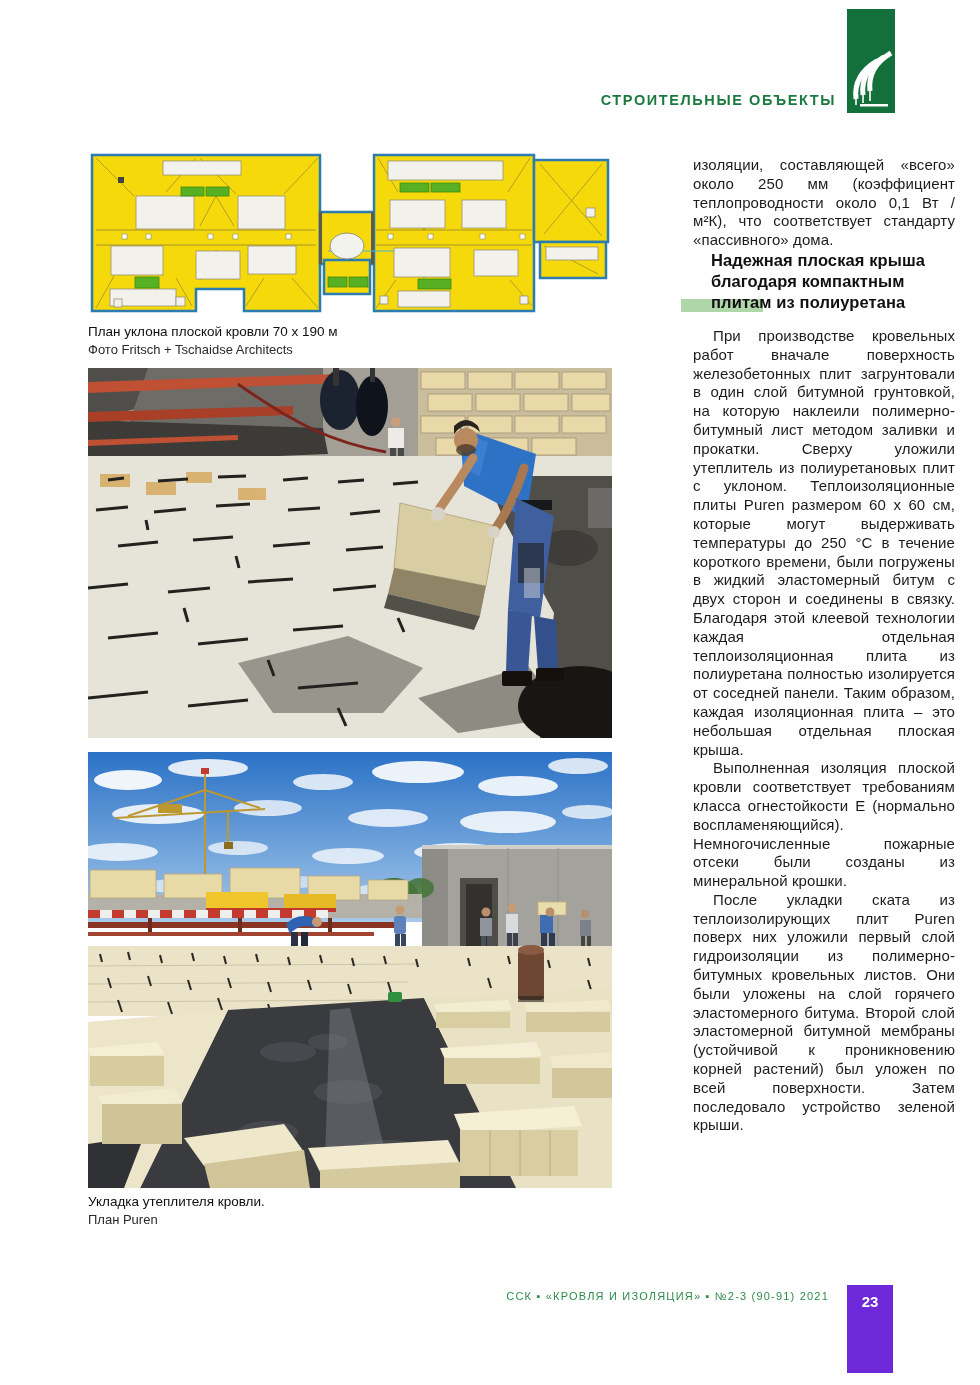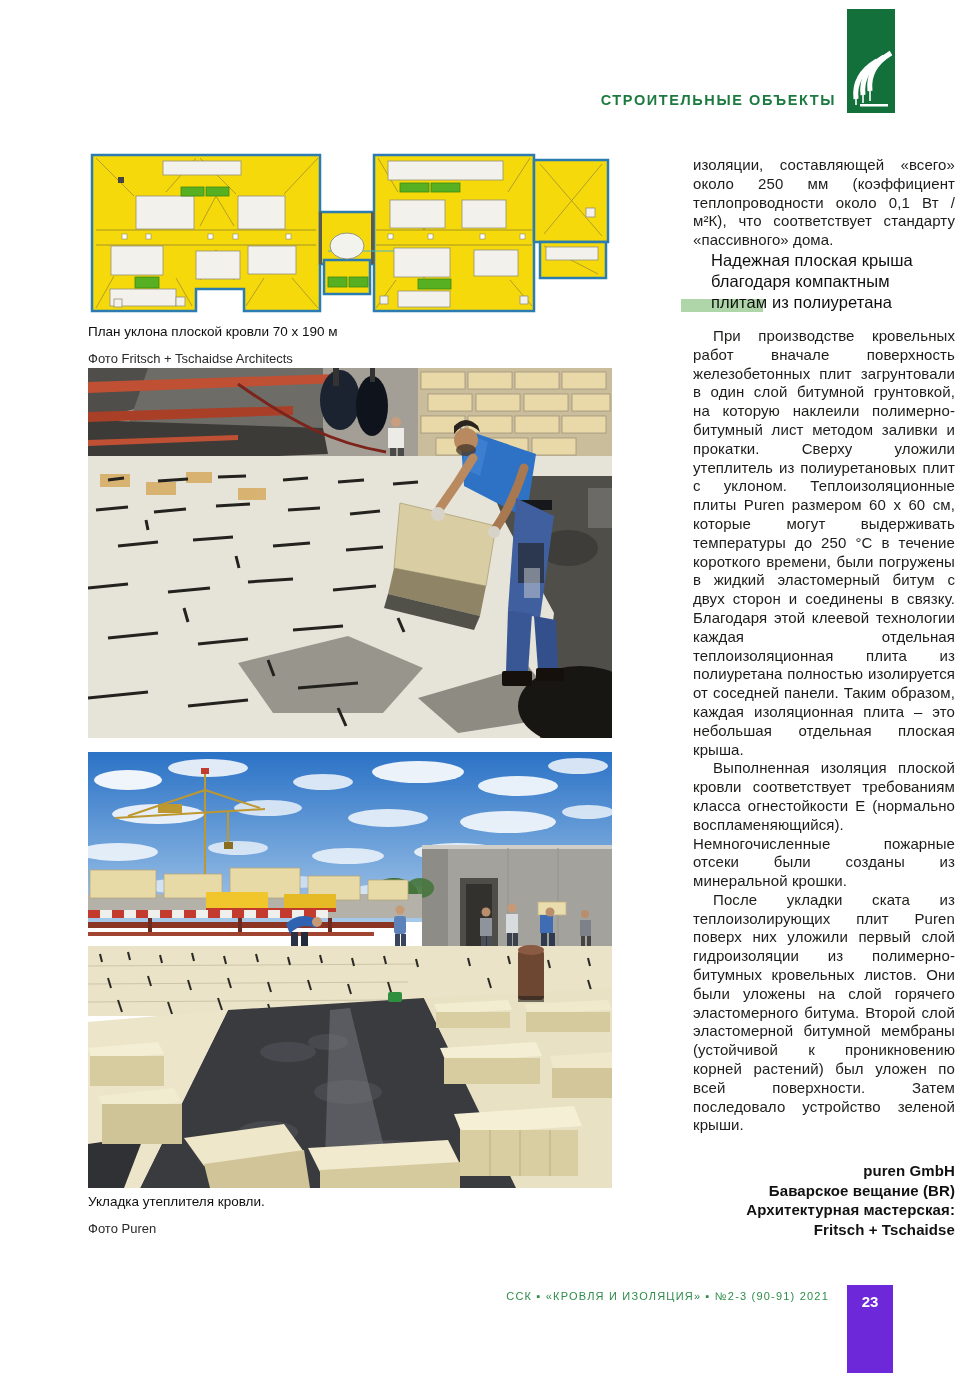--- a/index.html
+++ b/index.html
@@ -10,29 +10,29 @@
         letter-spacing:1.6px;color:#1c7a40;white-space:nowrap;}
   .logo-box{position:absolute;left:847px;top:9px;width:48px;height:104px;background:#14703a;}
   
   .plan{position:absolute;left:88px;top:150px;width:524px;height:168px;}
   .photo1{position:absolute;left:88px;top:368px;width:524px;height:370px;}
   .photo2{position:absolute;left:88px;top:752px;width:524px;height:436px;}
   .plan svg,.photo1 svg,.photo2 svg{display:block;width:100%;height:100%;}
   .cap1{position:absolute;left:88px;top:324px;width:524px;}
   .cap2{position:absolute;left:88px;top:1194px;width:524px;}
   .caption-title{font-size:13.5px;font-weight:400;color:#0f0f0f;}
-  .caption-credit{font-size:13px;color:#2a2a2a;margin-top:12px;}
+  .caption-credit{font-size:13px;color:#2a2a2a;margin-top:3px;}
   
   .article{position:absolute;left:645px;top:156px;width:262px;font-size:15px;line-height:18.8px;
         color:#1c1c1a;text-align:justify;letter-spacing:.1px;margin-left:48px;}
   .article p{margin:0;}
   .intro{margin-bottom:20px;}
   .body-par{text-indent:20px;}
   h2.subhead{position:relative;margin:0 0 14px 0;padding-left:18px;font-size:16.5px;
-        line-height:21px;font-weight:400;color:#101010;text-align:left;}
+        line-height:21px;font-weight:700;color:#101010;text-align:left;}
   .subhead .bar{position:absolute;left:-12px;bottom:1px;width:82px;height:13px;background:#afd6a9;}
   .sh-line{position:relative;display:block;}
   .byline{margin-top:26px;text-align:right;font-weight:700;line-height:19.5px;font-size:15px;color:#111;}
   
   .footer-line{position:absolute;top:1290px;right:160px;font-size:11px;letter-spacing:1.2px;
         color:#2e8c4a;white-space:nowrap;}
   .page-box{position:absolute;left:847px;top:1285px;width:46px;height:88px;background:#6d28d9;
         color:#fff;font-weight:700;font-size:15px;text-align:center;padding-top:8px;box-sizing:border-box;}
 </style>
 </head>
@@ -461,40 +461,34 @@
 
       <rect x="430" y="198" width="26" height="50" rx="4" fill="#6e4733"></rect>
       <ellipse cx="443" cy="198" rx="13" ry="5" fill="#8a5a42"></ellipse>
       <rect x="430" y="244" width="26" height="6" fill="#241f1c" opacity="0.6"></rect>
       <rect x="300" y="240" width="14" height="10" rx="2" fill="#2f8f3f"></rect>
     </svg>
   </div>
 
   <div class="cap2">
     <div class="caption-title">Укладка утеплителя кровли.</div>
-    <div class="caption-credit">Фото Puren</div>
+    <div class="caption-credit">План Puren</div>
   </div>
 
   <div class="article">
     <p class="intro">изоляции, составляющей «всего» около 250 мм (коэффициент теплопроводности около 0,1 Вт / м²К), что соответствует стандарту «пассивного» дома.</p>
     <h2 class="subhead">
       <span class="bar"></span>
       <span class="sh-line">Надежная плоская крыша</span>
       <span class="sh-line">благодаря компактным</span>
       <span class="sh-line">плитам из полиуретана</span>
     </h2>
     <p class="body-par">При производстве кровельных работ вначале поверхность железобетонных плит загрунтовали в один слой битумной грунтовкой, на которую наклеили полимерно-битумный лист методом заливки и прокатки. Сверху уложили утеплитель из полиуретановых плит с уклоном. Теплоизоляционные плиты Puren размером 60 х 60 см, которые могут выдерживать температуры до 250 °С в течение короткого времени, были погружены в жидкий эластомерный битум с двух сторон и соединены в связку. Благодаря этой клеевой технологии каждая отдельная теплоизоляционная плита из полиуретана полностью изолируется от соседней панели. Таким образом, каждая изоляционная плита – это небольшая отдельная плоская крыша.</p>
     <p class="body-par">Выполненная изоляция плоской кровли соответствует требованиям класса огнестойкости Е (нормально воспламеняющийся). Немногочисленные пожарные отсеки были созданы из минеральной крошки.</p>
     <p class="body-par">После укладки ската из теплоизолирующих плит Puren поверх них уложили первый слой гидроизоляции из полимерно-битумных кровельных листов. Они были уложены на слой горячего эластомерного битума. Второй слой эластомерной битумной мембраны (устойчивой к проникновению корней растений) был уложен по всей поверхности. Затем последовало устройство зеленой крыши.</p>
-    <div class="byline">
-      <div>puren GmbH</div>
-      <div>Баварское вещание (BR)</div>
-      <div>Архитектурная мастерская:</div>
-      <div>Fritsch + Tschaidse</div>
-    </div>
   </div>
 
   <div class="footer-line">ССК ▪ «КРОВЛЯ И ИЗОЛЯЦИЯ» ▪ №2-3 (90-91) 2021</div>
   <div class="page-box">
     <span>23</span>
   </div>
 
 </div>
 
 </body></html>

